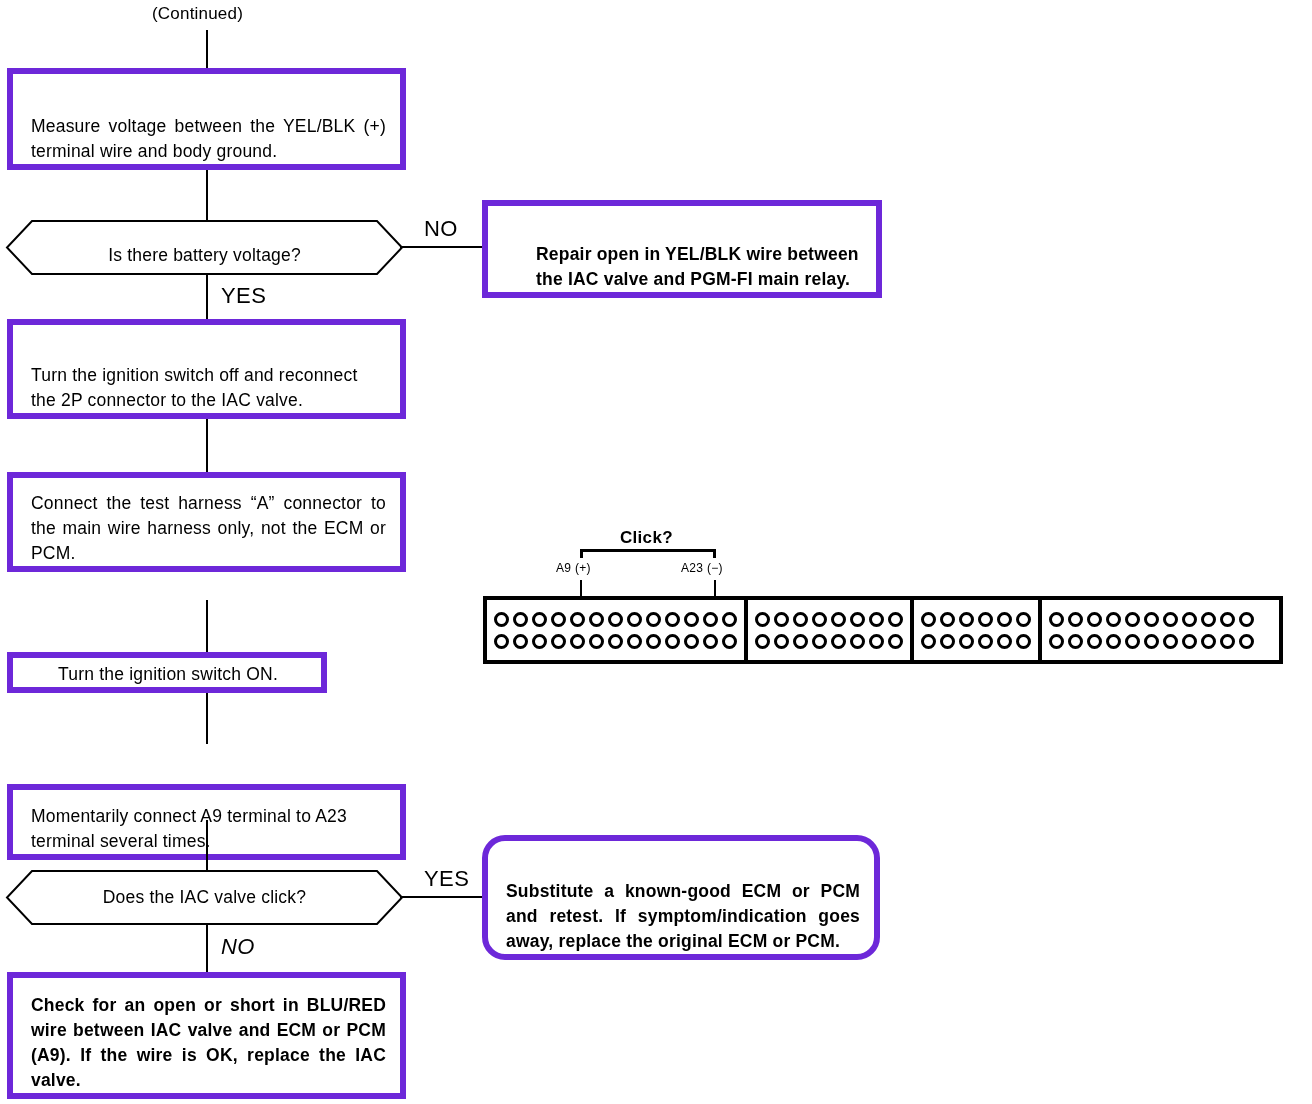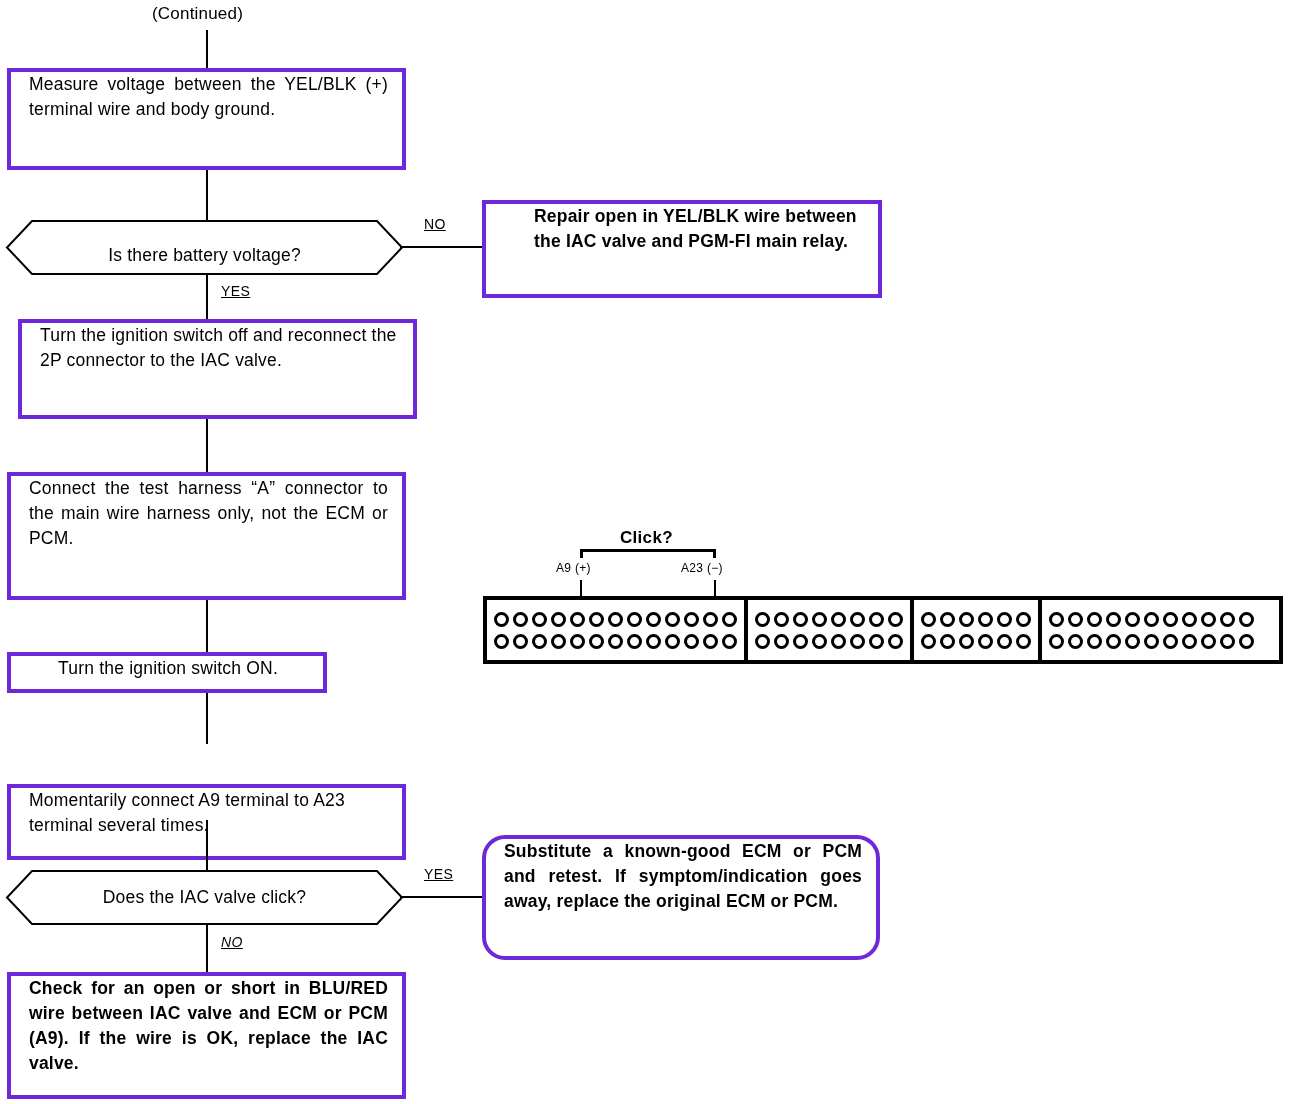--- a/index.html
+++ b/index.html
@@ -18,24 +18,24 @@
     height: 1104px;
     background: #ffffff;
     overflow: hidden;
   }
 
   
   .abs { position: absolute; box-sizing: border-box; }
 
   
   .box {
-    border: 4px solid #6d28d9;
+    border: 6px solid #6d28d9;
     background: #fff;
     display: flex;
-    align-items: flex-start;
+    align-items: flex-end;
     padding: 0 14px 0 18px;
   }
   .box .txt {
     font-size: 17.5px;
     line-height: 25px;
     letter-spacing: 0.2px;
     width: 100%;
   }
   .box.bold .txt { font-weight: bold; }
   .box .txt.just { text-align: justify; text-align-last: left; }
@@ -57,24 +57,23 @@
     text-align: center;
     width: 100%;
   }
 
   
   .vline { background: #000; width: 2px; }
   .hline { background: #000; height: 2px; }
 
   
   .blabel {
-    font-size: 14px;
+    font-size: 22px;
     letter-spacing: 0.4px;
     white-space: nowrap;
-    text-decoration: underline;
   }
 
   
   .continued {
     font-size: 17px;
     white-space: nowrap;
     letter-spacing: 0.2px;
   }
 
   
@@ -154,27 +153,27 @@
   <div class="abs hline" style="left:400px; top:246px; width:82px;"></div>
   <div class="abs blabel" style="left:424px; top:216px;">NO</div>
 
   <div class="abs box bold" style="left:482px; top:200px; width:400px; height:98px;padding-left:48px;">
     <div class="txt">Repair open in YEL/BLK wire between the IAC valve and PGM-FI main relay.</div>
   </div>
 
   <div class="abs vline" style="left:206px; top:274px; height:45px;"></div>
   <div class="abs blabel" style="left:221px; top:283px;">YES</div>
 
-  <div class="abs box" style="left:18px; top:319px; width:399px; height:100px;">
+  <div class="abs box" style="left:7px; top:319px; width:399px; height:100px;">
     <div class="txt">Turn the ignition switch off and reconnect the 2P connector to the IAC valve.</div>
   </div>
 
   <div class="abs vline" style="left:206px; top:419px; height:53px;"></div>
 
-  <div class="abs box" style="left:7px; top:472px; width:399px; height:128px;">
+  <div class="abs box" style="left:7px; top:472px; width:399px; height:100px;">
     <div class="txt just">Connect the test harness “A” connector to the main wire harness only, not the ECM or PCM.</div>
   </div>
 
   <div class="abs vline" style="left:206px; top:600px; height:52px;"></div>
 
   <div class="abs box" style="left:7px; top:652px; width:320px; height:41px;padding-left:16px;">
     <div class="txt center">Turn the ignition switch ON.</div>
   </div>
 
   <div class="abs vline" style="left:206px; top:693px; height:51px;"></div>

